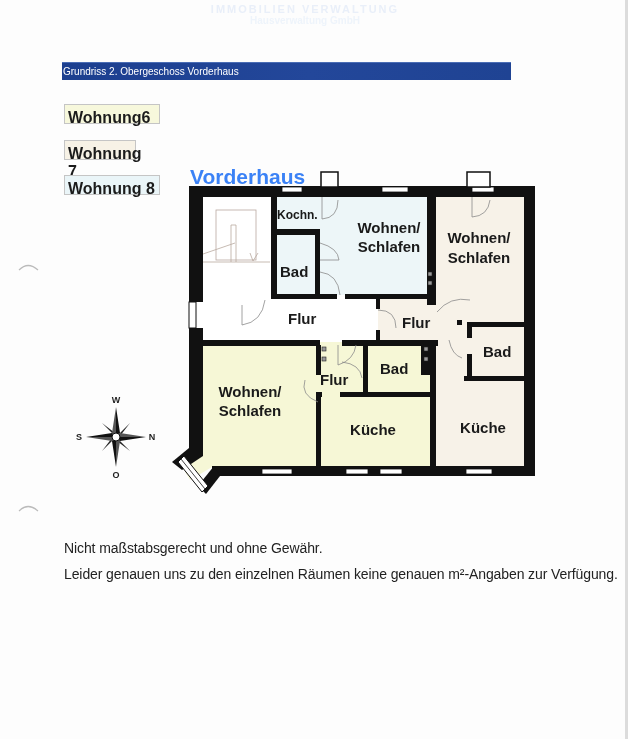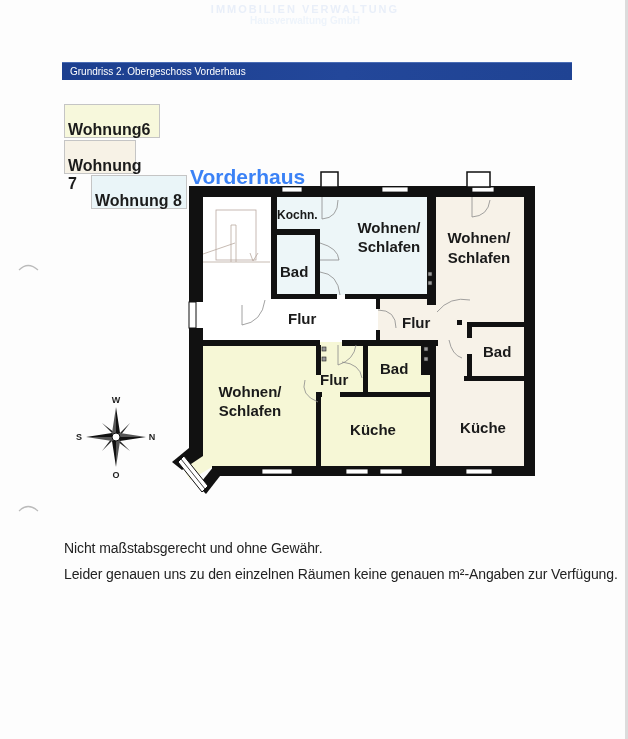--- a/index.html
+++ b/index.html
@@ -12,34 +12,34 @@
       position: absolute; left: 625px; top: 0; width: 3px; height: 739px;
       background: #dcdcdc;
     }
     .faded-header {
       position: absolute; left: 200px; top: 3px; width: 210px; text-align: center;
       color: #eef3fb; font-weight: bold; line-height: 12px;
     }
     .faded-header .l1 { font-size: 11px; letter-spacing: 2px; color: #e9eff9; }
     .faded-header .l2 { font-size: 10px; color: #eef4fb; }
     .title-bar {
-      position: absolute; left: 62px; top: 62px; width: 510px; height: 18px;
+      position: absolute; left: 62px; top: 62px; width: 449px; height: 18px;
       background: linear-gradient(90deg, #1c3f8f 0%, #23479a 55%, #1f4393 100%);
-      color: #ffffff; font-size: 10px; line-height: 18px; padding-left: 8px; box-sizing: border-box;
+      color: #ffffff; font-size: 10px; line-height: 18px; padding-left: 1px; box-sizing: border-box;
       border-top: 1px solid #4a6db5;
     }
     .unit-label {
       position: absolute; left: 64px; height: 20px; box-sizing: border-box;
       border: 1px solid #c5c5c5;
       font-weight: bold; font-size: 16px; line-height: 18px; color: #1b1b1b;
-      padding: 16px 3px;
+      padding: 4px 3px;
     }
     .unit-6 { top: 104px; background: #f7f8dc; width: 96px; }
     .unit-7 { top: 140px; background: #f7f2e6; width: 72px; }
-    .unit-8 { top: 175px; background: #eaf5f8; width: 96px; margin-left: 27px; }
+    .unit-8 { top: 175px; background: #eaf5f8; width: 96px; }
     .plan-title {
       position: absolute; left: 190px; top: 165px; font-weight: bold; font-size: 21px; color: #3b82f6;
     }
     .floorplan { position: absolute; left: 0; top: 0; }
     .margin-arc { position: absolute; left: 18px; }
     .compass { position: absolute; left: 74px; top: 392px; }
     .note {
       position: absolute; left: 64px; font-size: 14px; color: #222; letter-spacing: -0.1px;
     }
     .note-1 { top: 540px; }

